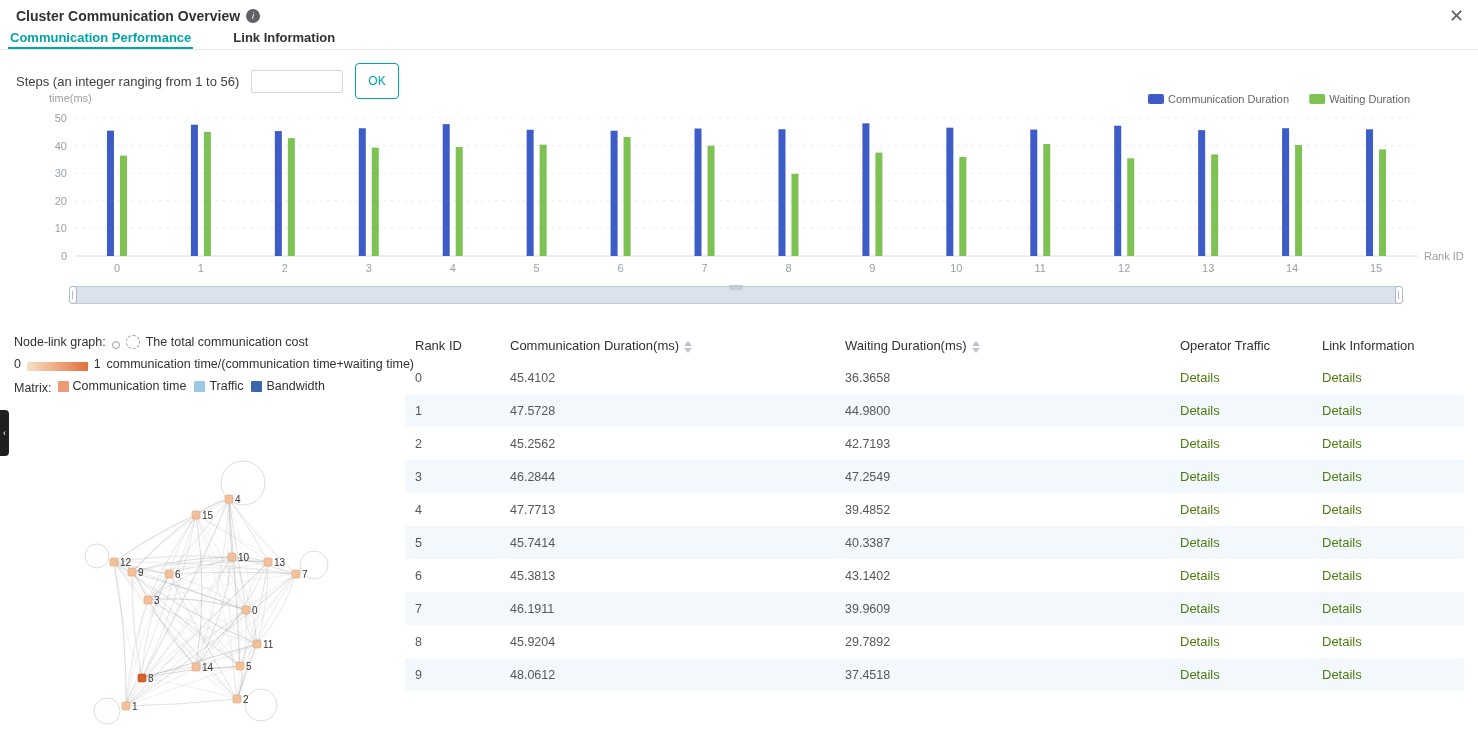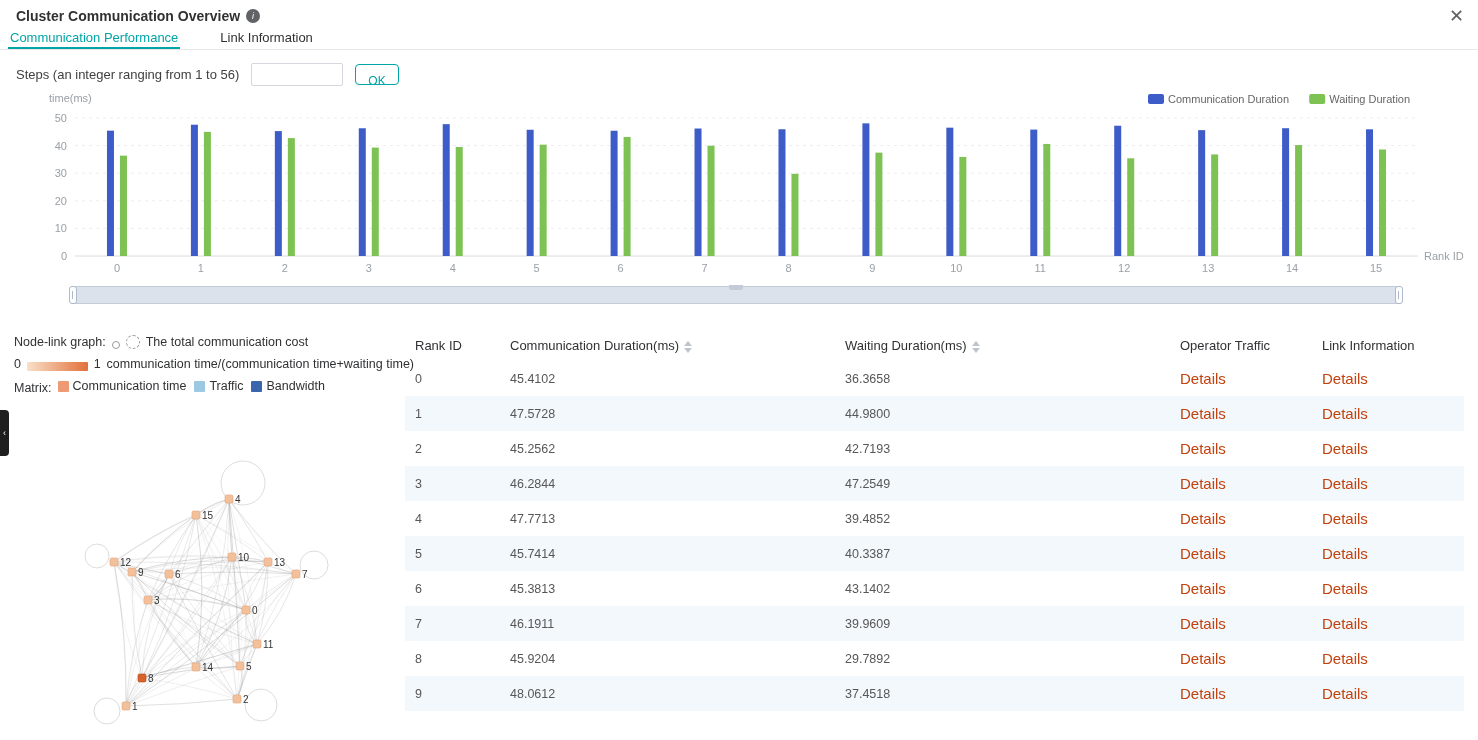--- a/index.html
+++ b/index.html
@@ -9,28 +9,28 @@
   
   .header { position: absolute; top: 8px; left: 16px; display: flex; align-items: center; gap: 6px; }
   .title { font-size: 14px; font-weight: bold; color: #303133; }
   .info-icon { width: 14px; height: 14px; border-radius: 50%; background: #606266; color: #fff;
     font-size: 9px; line-height: 14px; text-align: center; font-style: italic; }
   .close-btn { position: absolute; top: 7px; right: 14px; font-size: 18px; color: #606266; cursor: pointer; line-height: 1; }
 
   
   .tabs { position: absolute; top: 28px; left: 0; right: 0; height: 22px;
     border-bottom: 1px solid #e8e8e8; padding-left: 8px; display: flex; }
-  .tab { font-size: 13px; color: #303133; margin-right: 38px; padding: 2px 2px 6px 2px; cursor: pointer; }
+  .tab { font-size: 13px; color: #303133; margin-right: 38px; padding: 2px 2px 6px 2px; cursor: pointer; font-weight: bold; }
   .tab.active { color: #00A5A7; border-bottom: 2px solid #00A5A7; }
 
   
   .steps-row { position: absolute; top: 63px; left: 16px; display: flex; align-items: center; gap: 12px; }
   .steps-label { font-size: 13px; color: #404040; }
   .steps-input { width: 92px; height: 23px; border: 1px solid #d4d7de; border-radius: 2px; padding: 0 6px; font-size: 12px; outline: none; }
-  .ok-btn { height: 21px; padding: 9px 12px; font-size: 12px; color: #00A5A7; background: #fff;
+  .ok-btn { height: 36px; padding: 9px 12px; font-size: 12px; color: #00A5A7; background: #fff;
     border: 1px solid #00A5A7; border-radius: 4px; cursor: pointer; }
 
   
   .chart-wrap { position: absolute; left: 20px; top: 88px; width: 1445px; height: 198px; }
   .chart-wrap svg { width: 100%; height: 100%; }
   svg text { font-family: "Liberation Sans", sans-serif; }
 
   
   .range-slider { position: absolute; left: 70px; top: 286px; width: 1332px; height: 18px;
     background: #dbe2ec; border: 1px solid #c3cbd8; border-radius: 3px; cursor: pointer; }
@@ -57,21 +57,21 @@
   
   .drawer-handle { position: absolute; left: 0; top: 410px; width: 9px; height: 46px; background: #1f1f1f;
     border-radius: 0 4px 4px 0; color: #fff; font-size: 9px; line-height: 46px; text-align: center; cursor: pointer; }
 
   
   .table-wrap { position: absolute; left: 405px; top: 330px; right: 14px; }
   table { width: 100%; border-collapse: collapse; table-layout: fixed; }
   th { text-align: left; font-size: 13px; font-weight: 500; color: #303133; padding: 8px 10px; white-space: nowrap; }
   td { font-size: 12.5px; color: #575757; padding: 9px 10px; white-space: nowrap; overflow: hidden; }
   tbody tr:nth-child(even) { background: #f3f8fd; }
-  a.details { color: #c2410c; cursor: pointer; text-decoration: none; font-size: 15px; }
+  a.details { color: #4d7c0f; cursor: pointer; text-decoration: none; font-size: 13px; }
   .sorter { display: inline-flex; flex-direction: column; gap: 2px; margin-left: 5px; vertical-align: middle; }
   .sorter i { width: 0; height: 0; border-left: 4px solid transparent; border-right: 4px solid transparent; display: block; }
   .sorter .up { border-bottom: 5px solid #c0c4cc; }
   .sorter .down { border-top: 5px solid #c0c4cc; }
 </style>
 </head>
 <body>
 
 <div class="header">
   <span class="title">Cluster Communication Overview</span>

